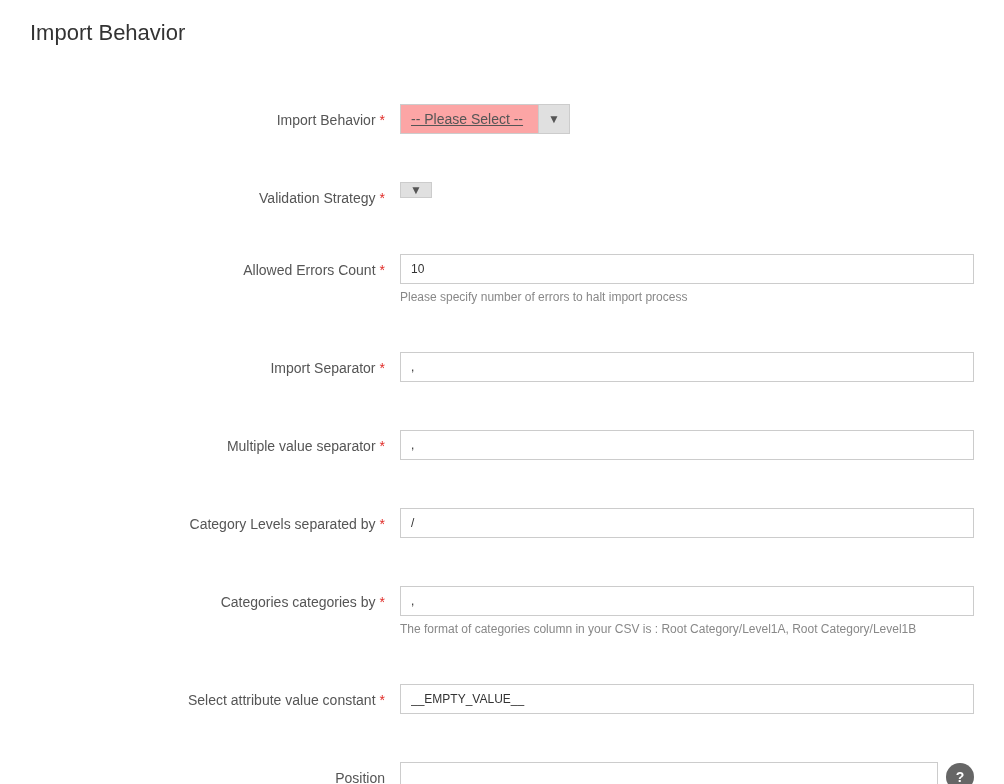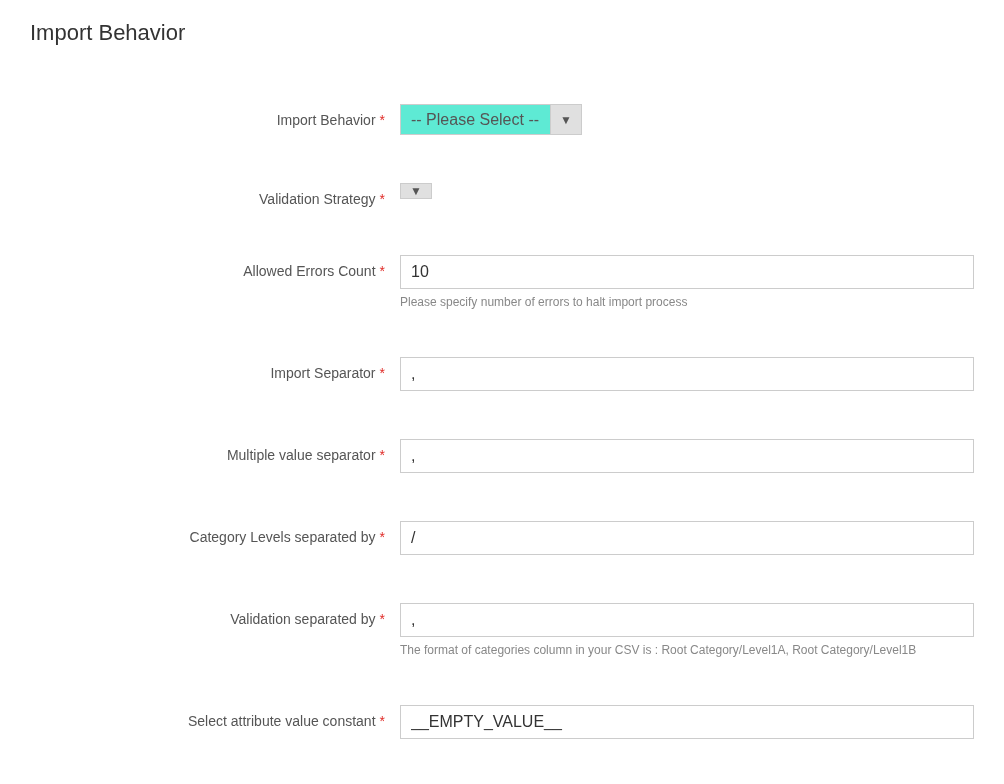--- a/index.html
+++ b/index.html
@@ -67,47 +67,48 @@
       display: flex;
       align-items: stretch;
       width: 170px;
     }
 
     .select-input {
       flex: 1;
       padding: 6px 10px;
       border: 1px solid #ccc;
       border-right: none;
-      font-size: 16px;
+      font-size: 14px;
       color: #555;
-      background: #5eead4;
+      background: #fca5a5;
       appearance: none;
       -webkit-appearance: none;
       outline: none;
       cursor: pointer;
+      text-decoration: underline;
     }
 
     .select-arrow-btn {
       width: 32px;
       background: #e0e0e0;
       border: 1px solid #ccc;
       display: flex;
       align-items: center;
       justify-content: center;
       cursor: pointer;
       color: #555;
       font-size: 12px;
       flex-shrink: 0;
     }
 
     .text-input {
       width: 100%;
       padding: 7px 10px;
       border: 1px solid #ccc;
-      font-size: 16px;
+      font-size: 12px;
       color: #333;
       outline: none;
       background: #fff;
     }
 
     .position-row {
       display: flex;
       align-items: center;
     }
 
@@ -198,21 +199,21 @@
     <div class="form-label-col">
       <span>Category Levels separated by</span><span class="required-star">*</span>
     </div>
     <div class="form-field-col">
       <input type="text" class="text-input" value="/" style="">
     </div>
   </div>
 
   <div class="form-row">
     <div class="form-label-col">
-      <span>Validation separated by</span><span class="required-star">*</span>
+      <span>Categories categories by</span><span class="required-star">*</span>
     </div>
     <div class="form-field-col">
       <input type="text" class="text-input" value="," style="">
       <span class="form-hint">The format of categories column in your CSV is : Root Category/Level1A, Root Category/Level1B</span>
     </div>
   </div>
 
   <div class="form-row">
     <div class="form-label-col">
       <span>Select attribute value constant</span><span class="required-star">*</span>

